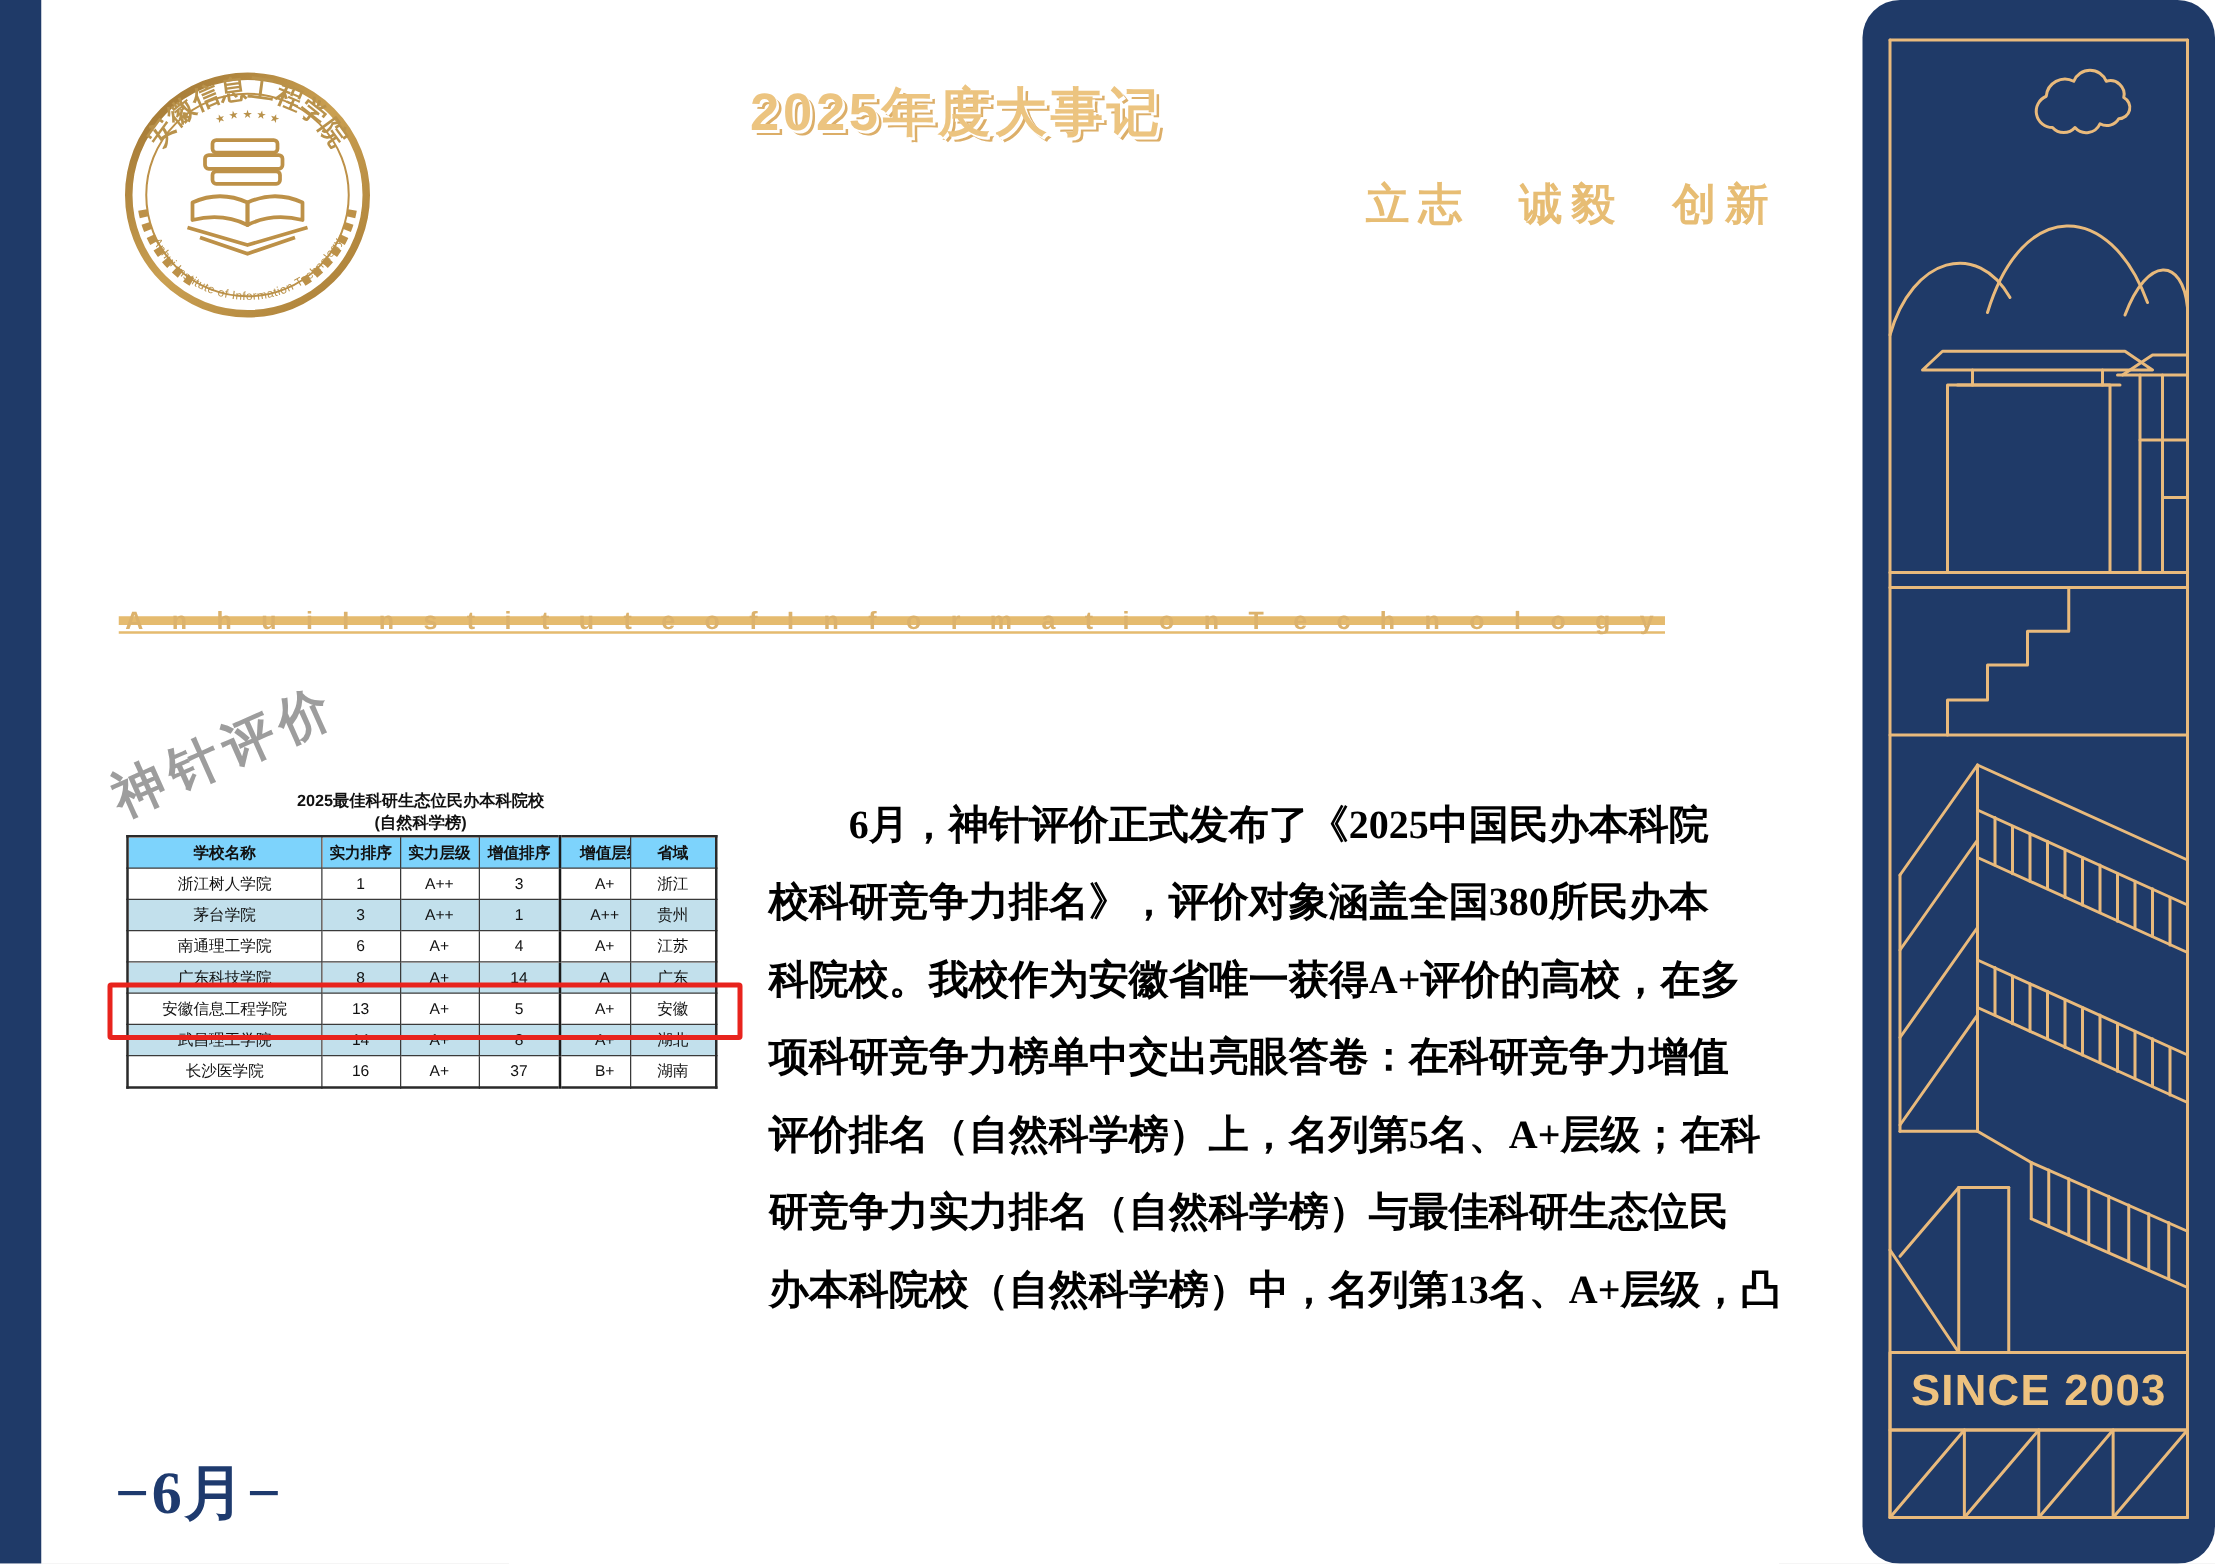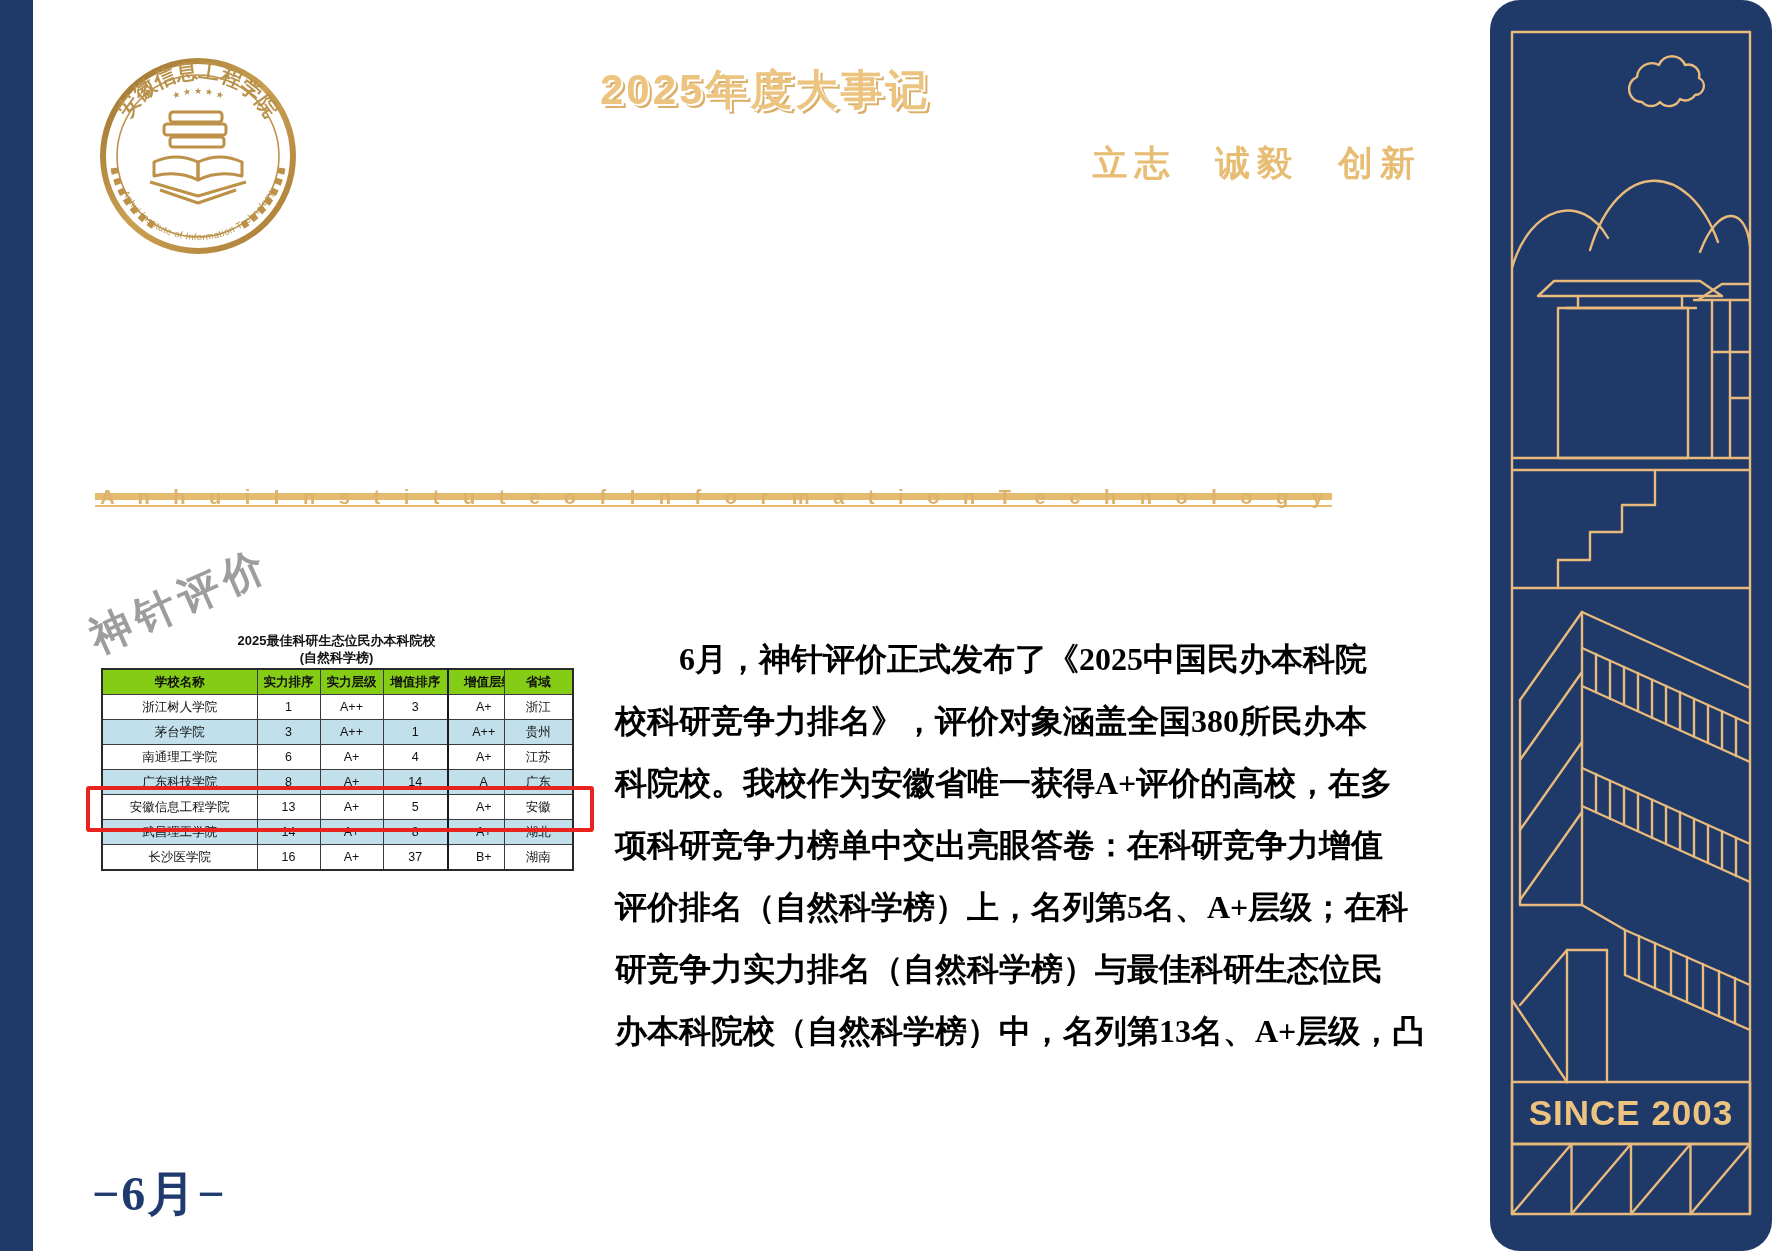--- a/index.html
+++ b/index.html
@@ -25,21 +25,21 @@
     font-size:20px;color:#dcb26c;letter-spacing:9px;font-weight:600;}
   
   .tbl-title{position:absolute;left:101px;top:632px;width:471px;text-align:center;
     font-size:13px;font-weight:bold;color:#111;line-height:17px;}
   .tbl-wrap{position:absolute;left:101px;top:668px;width:471px;}
   table.rank{border-collapse:collapse;width:471px;table-layout:fixed;
     font-size:12.5px;color:#111;}
   table.rank th,table.rank td{border:1px solid #3a3a3a;height:24px;padding:0;
     text-align:center;vertical-align:middle;overflow:hidden;white-space:nowrap;}
   table.rank{border:2px solid #2a2a2a;}
-  table.rank th{background:#84cc16;font-weight:bold;}
+  table.rank th{background:#7dd3fc;font-weight:bold;}
   table.rank th.thick-l,table.rank td.thick-l{border-left:2.5px solid #1a1a1a;padding-left:15px;}
   table.rank tbody tr:nth-child(even) td{background:#c2e0ec;}
   .col-name{width:155px}.col-a{width:63px}.col-b{width:63px}.col-c{width:65px}
   .col-d{width:56px}.col-e{width:69px}
   .watermark{position:absolute;left:92px;top:612px;width:280px;color:#8d8d8d;opacity:.85;
     font-size:42px;font-weight:bold;transform:rotate(-24deg);transform-origin:left center;
     letter-spacing:6px;pointer-events:none;z-index:5;}
   .red-box{position:absolute;left:86px;top:786px;width:500px;height:38px;
     border:4px solid #e8231d;border-radius:3px;z-index:4;}
   

